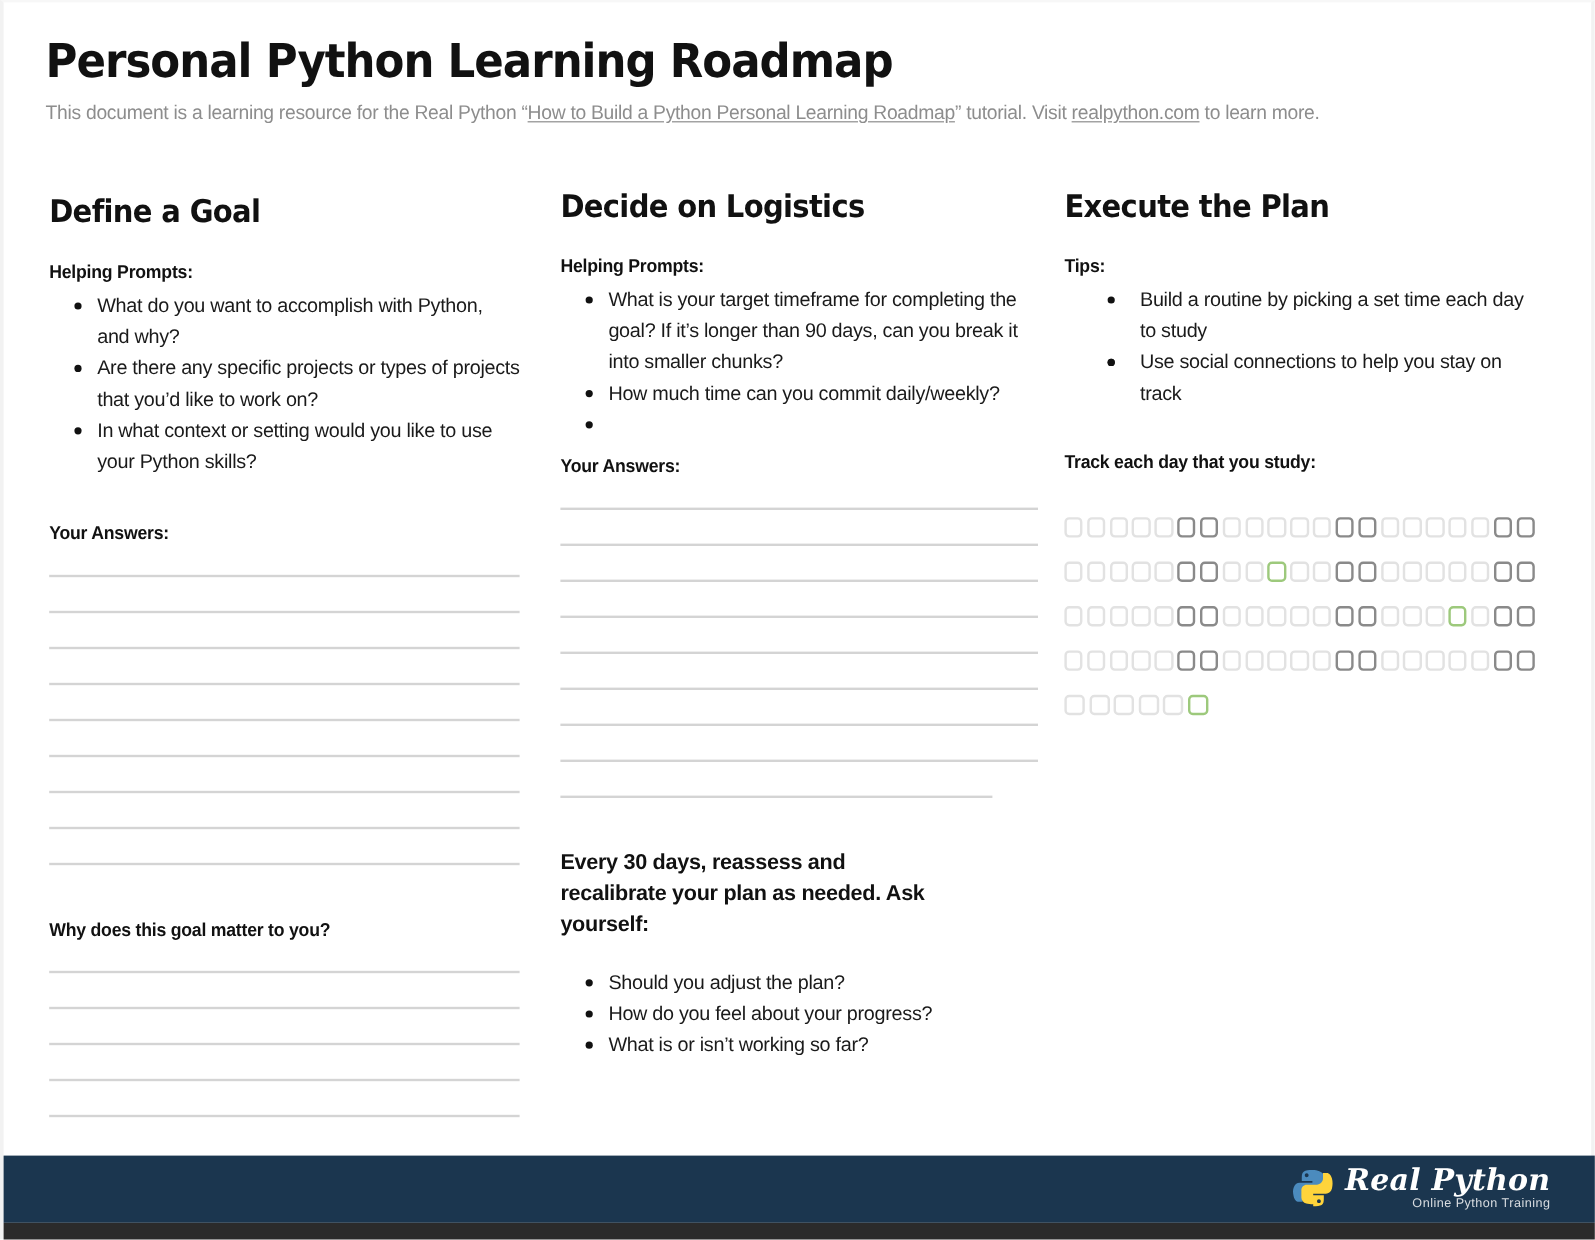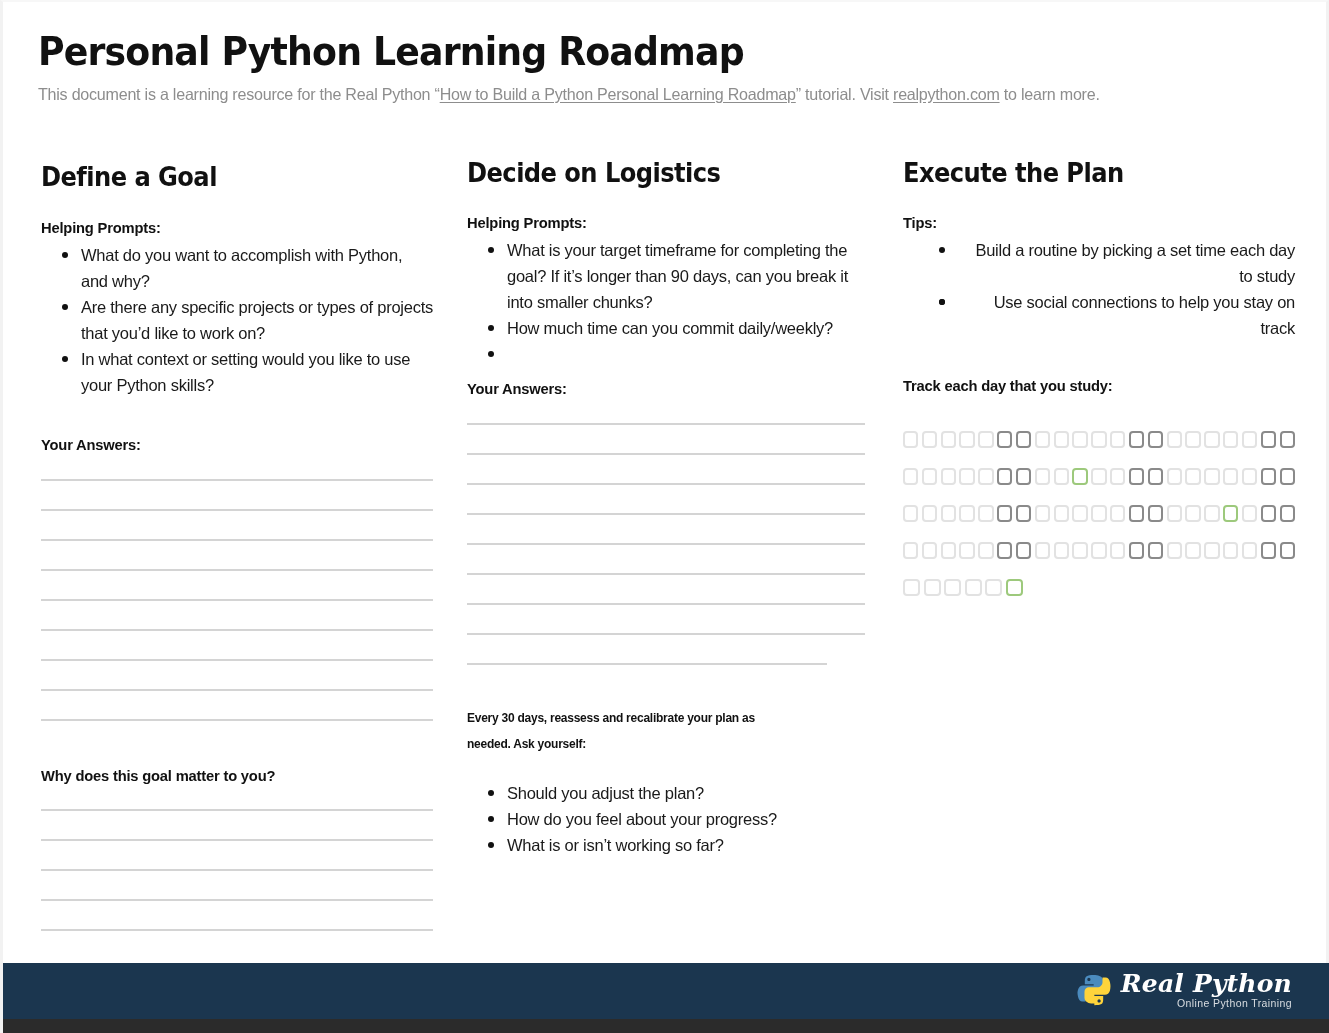--- a/index.html
+++ b/index.html
@@ -70,21 +70,21 @@
     top: 148px;
     width: 1329px;
     height: 810px;
   }
   .col {
     position: absolute;
     top: 0;
   }
   .col-1 { left: 38px;  width: 392px; }
   .col-2 { left: 464px; width: 398px; }
-  .col-3 { left: 884px; width: 392px; margin-left: 16px; }
+  .col-3 { left: 884px; width: 392px; }
 
   .col-title {
     font-family: "DejaVu Sans", sans-serif;
     font-size: 26px;
     font-weight: bold;
     color: #111111;
     letter-spacing: -0.6px;
     margin: 0;
     transform: scaleX(0.93);
     transform-origin: left center;
@@ -123,42 +123,42 @@
   }
   ul.bullets li .bdot {
     position: absolute;
     left: 21px;
     top: 10px;
     width: 6px;
     height: 6px;
     border-radius: 50%;
     background: #111111;
   }
-  .col-3 ul.bullets li { padding-left: 63px; text-align: right; }
+  .col-3 ul.bullets li { padding-left: 63px; }
   .col-3 ul.bullets li .bdot { left: 36px; }
 
   .answers-head {
     font-size: 15.5px;
     font-weight: bold;
     color: #111111;
     letter-spacing: -0.2px;
     transform: scaleX(0.95);
     transform-origin: left center;
   }
 
   .writing-lines { margin-top: 0; }
   .wline {
     height: 2px;
     background: #d4d4d4;
     margin-bottom: 0;
   }
   .wline-gap { height: 28px; }
 
   .bold-para {
-    font-size: 12px;
+    font-size: 18px;
     font-weight: bold;
     line-height: 26px;
     color: #111111;
     letter-spacing: -0.25px;
   }
 
   
   .track-head {
     font-size: 15.5px;
     font-weight: bold;

